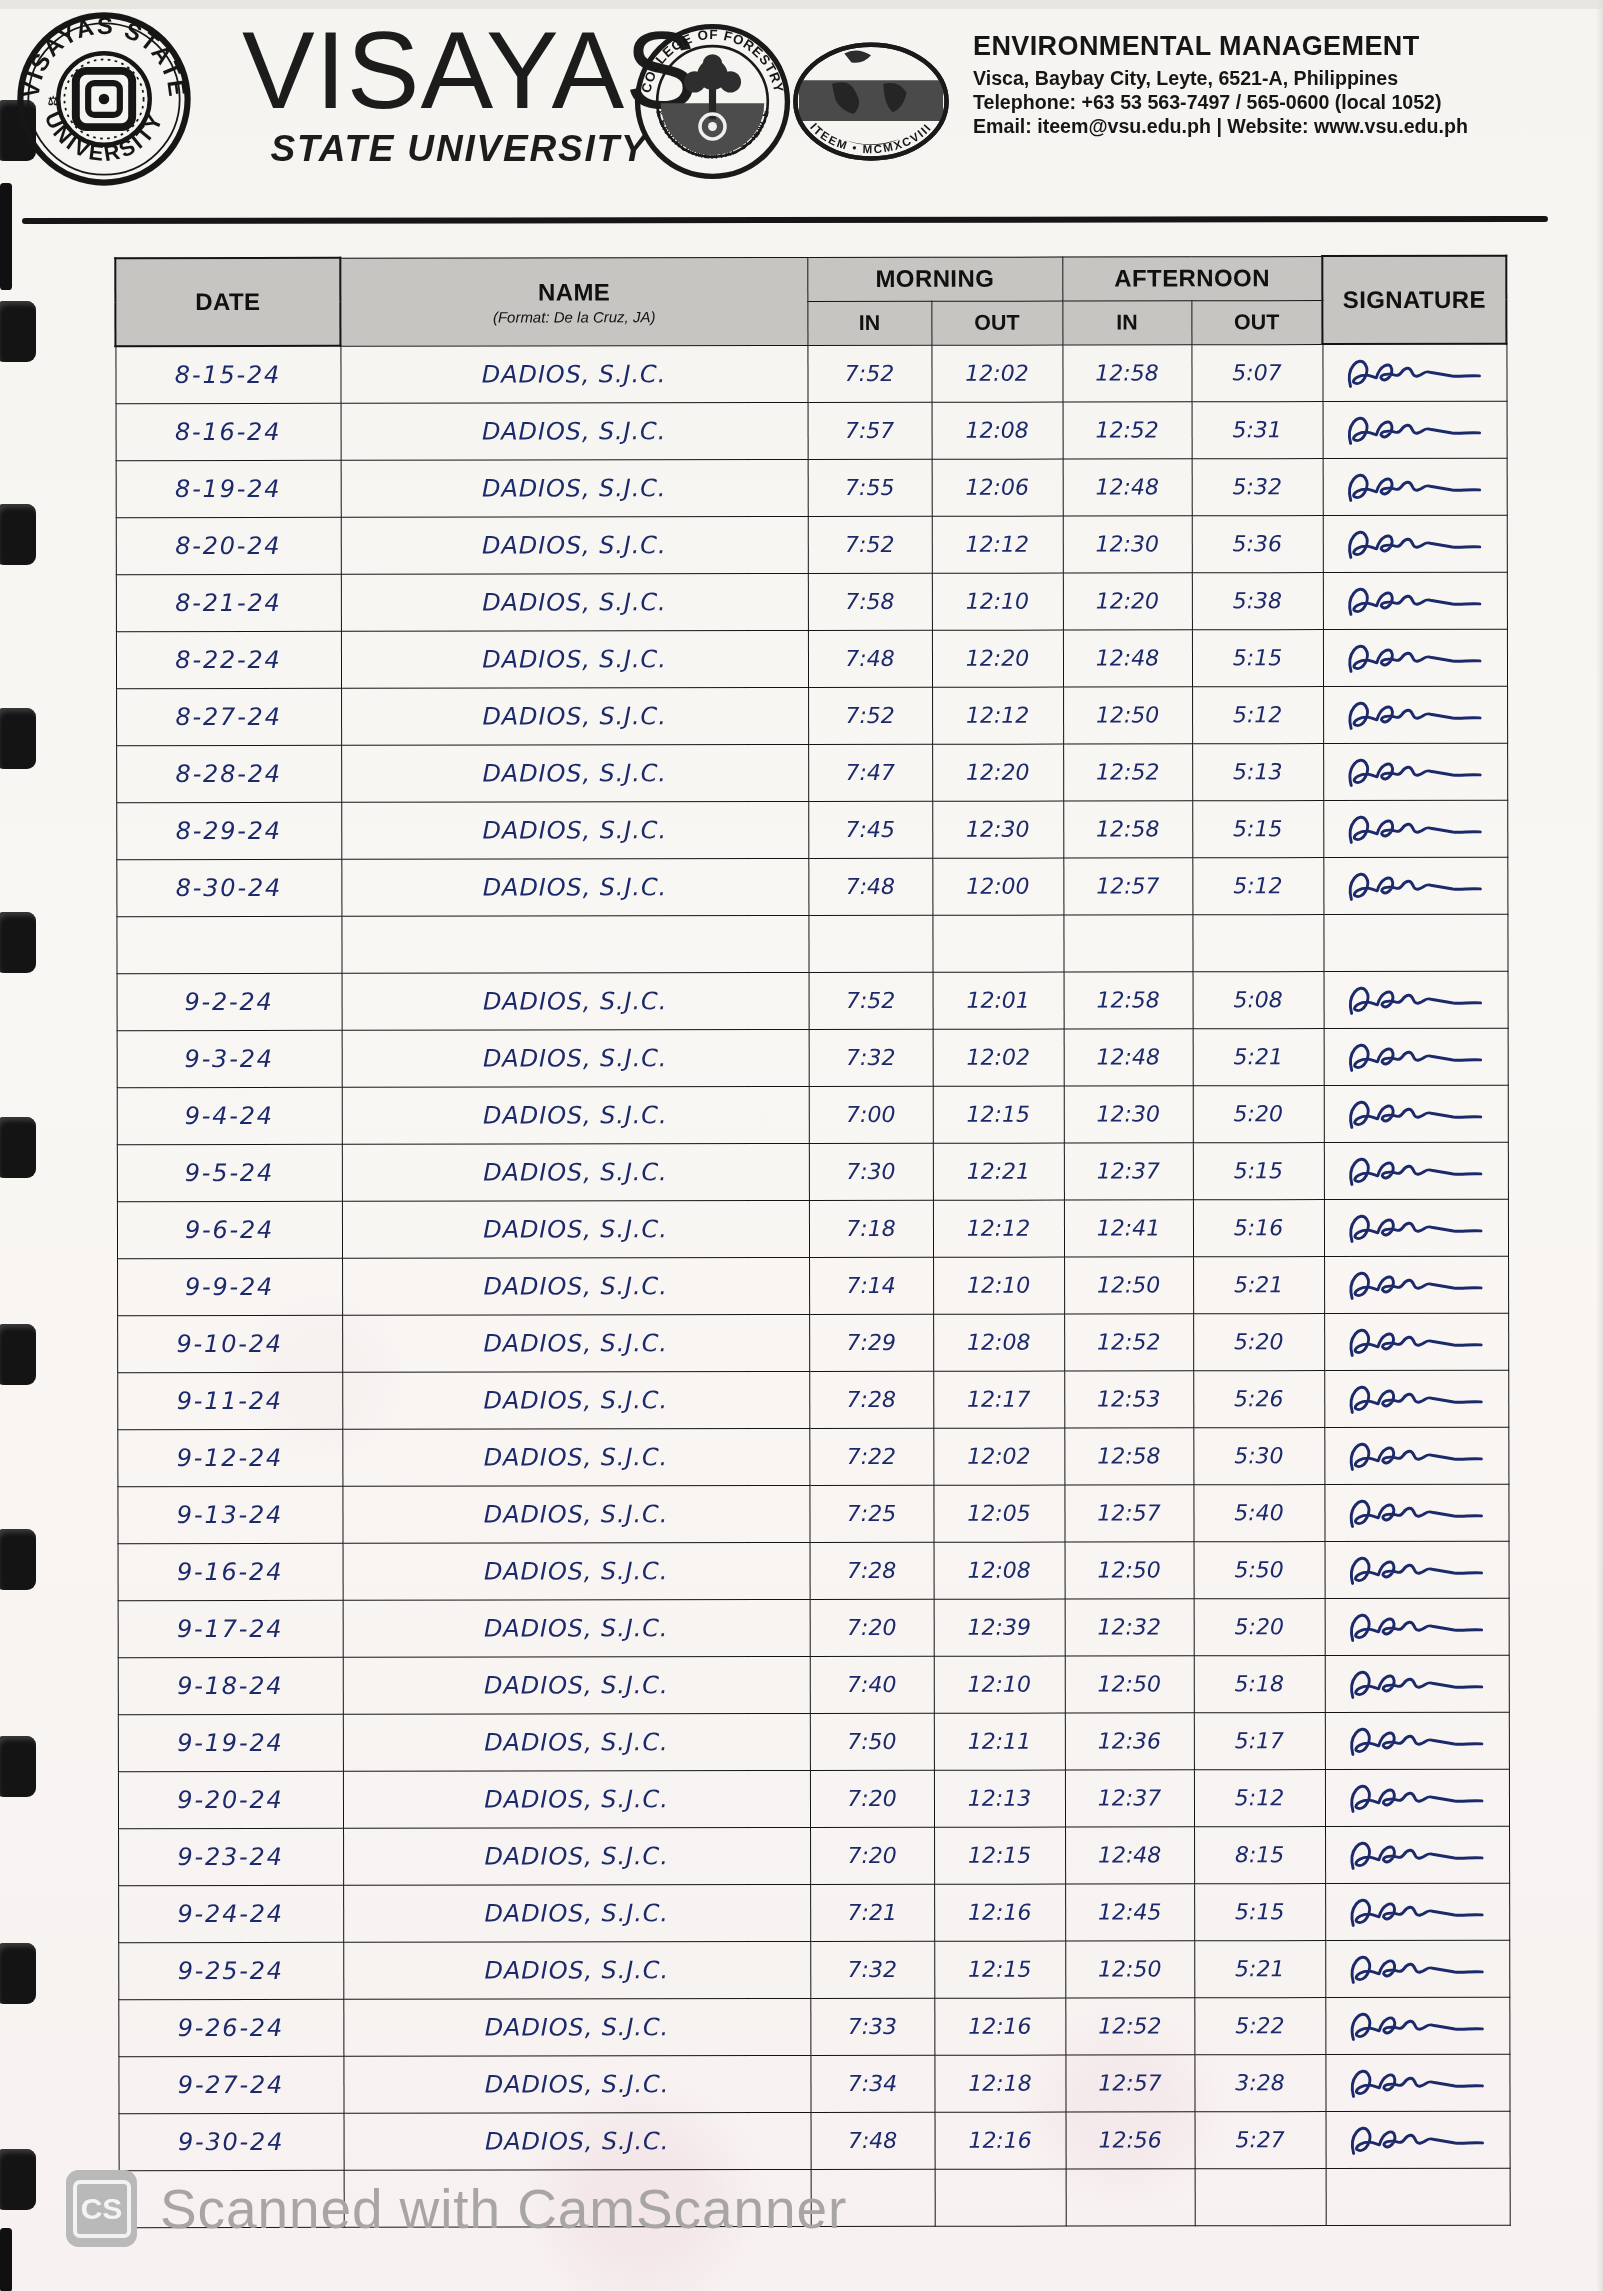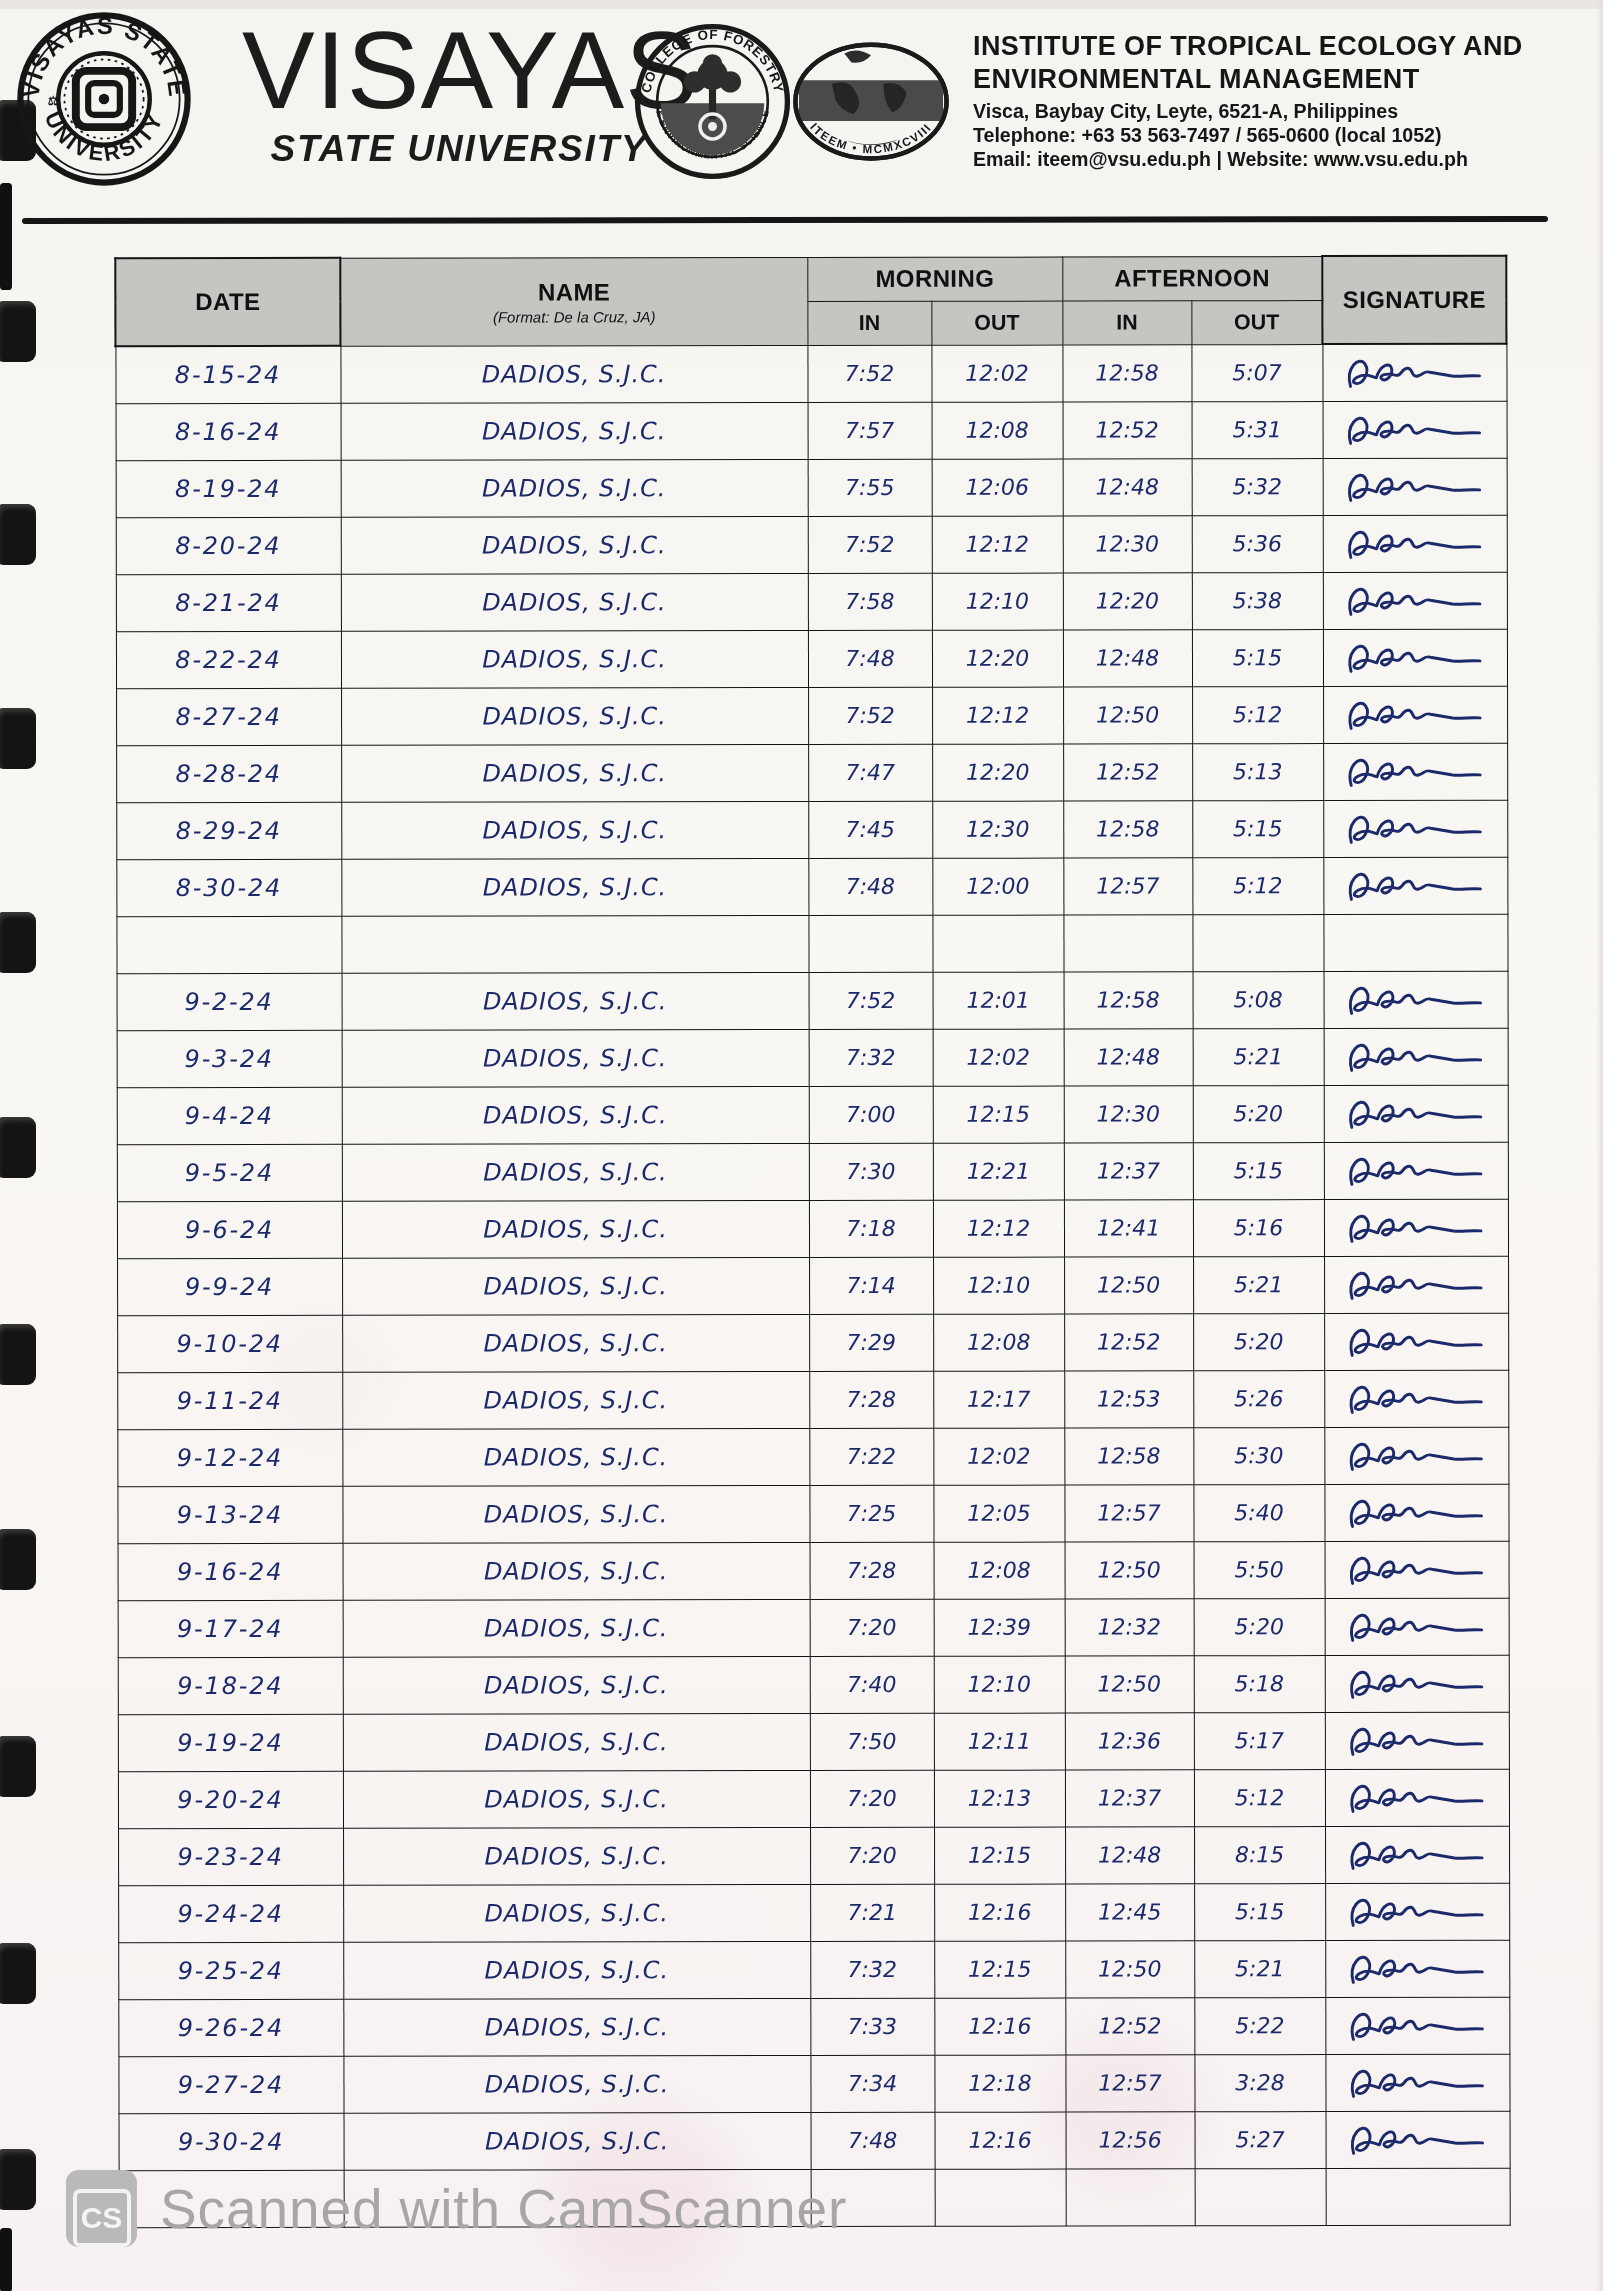--- a/index.html
+++ b/index.html
@@ -39,21 +39,21 @@
   tbody tr{height:57px;}
   .hw{font-family:"DejaVu Sans",sans-serif;font-style:italic;color:#1c2a6b;text-align:center;font-weight:500;}
   td.date{font-size:24px;letter-spacing:1.8px;}
   td.name{font-size:24px;letter-spacing:0.9px;}
   td.time{font-size:22px;}
   td.sig{text-align:center;}
   .sig-svg{width:151px;height:43px;overflow:visible;margin-top:5.3px;}
   .sig-use{stroke:#1c2a6b;stroke-width:3.4;fill:none;stroke-linecap:round;stroke-linejoin:round;}
   
   .cam{position:absolute;left:66px;top:2170px;display:flex;align-items:center;z-index:5;}
-  .cs-badge{width:71px;height:77px;background:#b9b9b9;border-radius:12.5px;position:relative;display:flex;align-items:flex-end;justify-content:center;}
+  .cs-badge{width:71px;height:77px;background:#b9b9b9;border-radius:12.5px;position:relative;display:flex;align-items:center;justify-content:center;}
   .cs-inner{width:50px;height:50px;border:4.5px solid #f2f2f2;border-radius:7.1px;display:flex;align-items:center;justify-content:center;
             font-size:30px;font-weight:bold;color:#f4f4f4;font-family:"Liberation Sans",sans-serif;}
   .cam-text{margin-left:23px;font-size:55px;color:#a8a6a4;letter-spacing:0.9px;font-weight:400;font-family:"Liberation Sans",sans-serif;}
   
   .seal text{font-family:"Liberation Sans",sans-serif;fill:#161616;}
 </style>
 </head>
 <body>
 
 <div class="page">
@@ -136,21 +136,20 @@
     <path d="M 58,112 q 30,12 64,0 q -30,14 -64,0 z" fill="#2d2d2d"></path>
     <defs>
         <path id="globe-arc" d="M 16,92 A 80,58 0 0 0 164,92"></path>
       </defs>
     <text font-size="13" font-weight="bold" letter-spacing="2">
       <textPath href="#globe-arc" startOffset="50%" text-anchor="middle">ITEEM • MCMXCVIII</textPath>
     </text>
   </svg>
 
   <div class="inst">
-    <div class="l1">INSTITUTE OF TROPICAL ECOLOGY AND</div>
     <div class="l1">ENVIRONMENTAL MANAGEMENT</div>
     <div class="l2">Visca, Baybay City, Leyte, 6521-A, Philippines</div>
     <div class="l3">Telephone: +63 53 563-7497 / 565-0600 (local 1052)</div>
     <div class="l4">Email:  iteem@vsu.edu.ph | Website:  www.vsu.edu.ph</div>
   </div>
 
   <div class="rule"></div>
 
   <table class="sheet">
     <colgroup>

